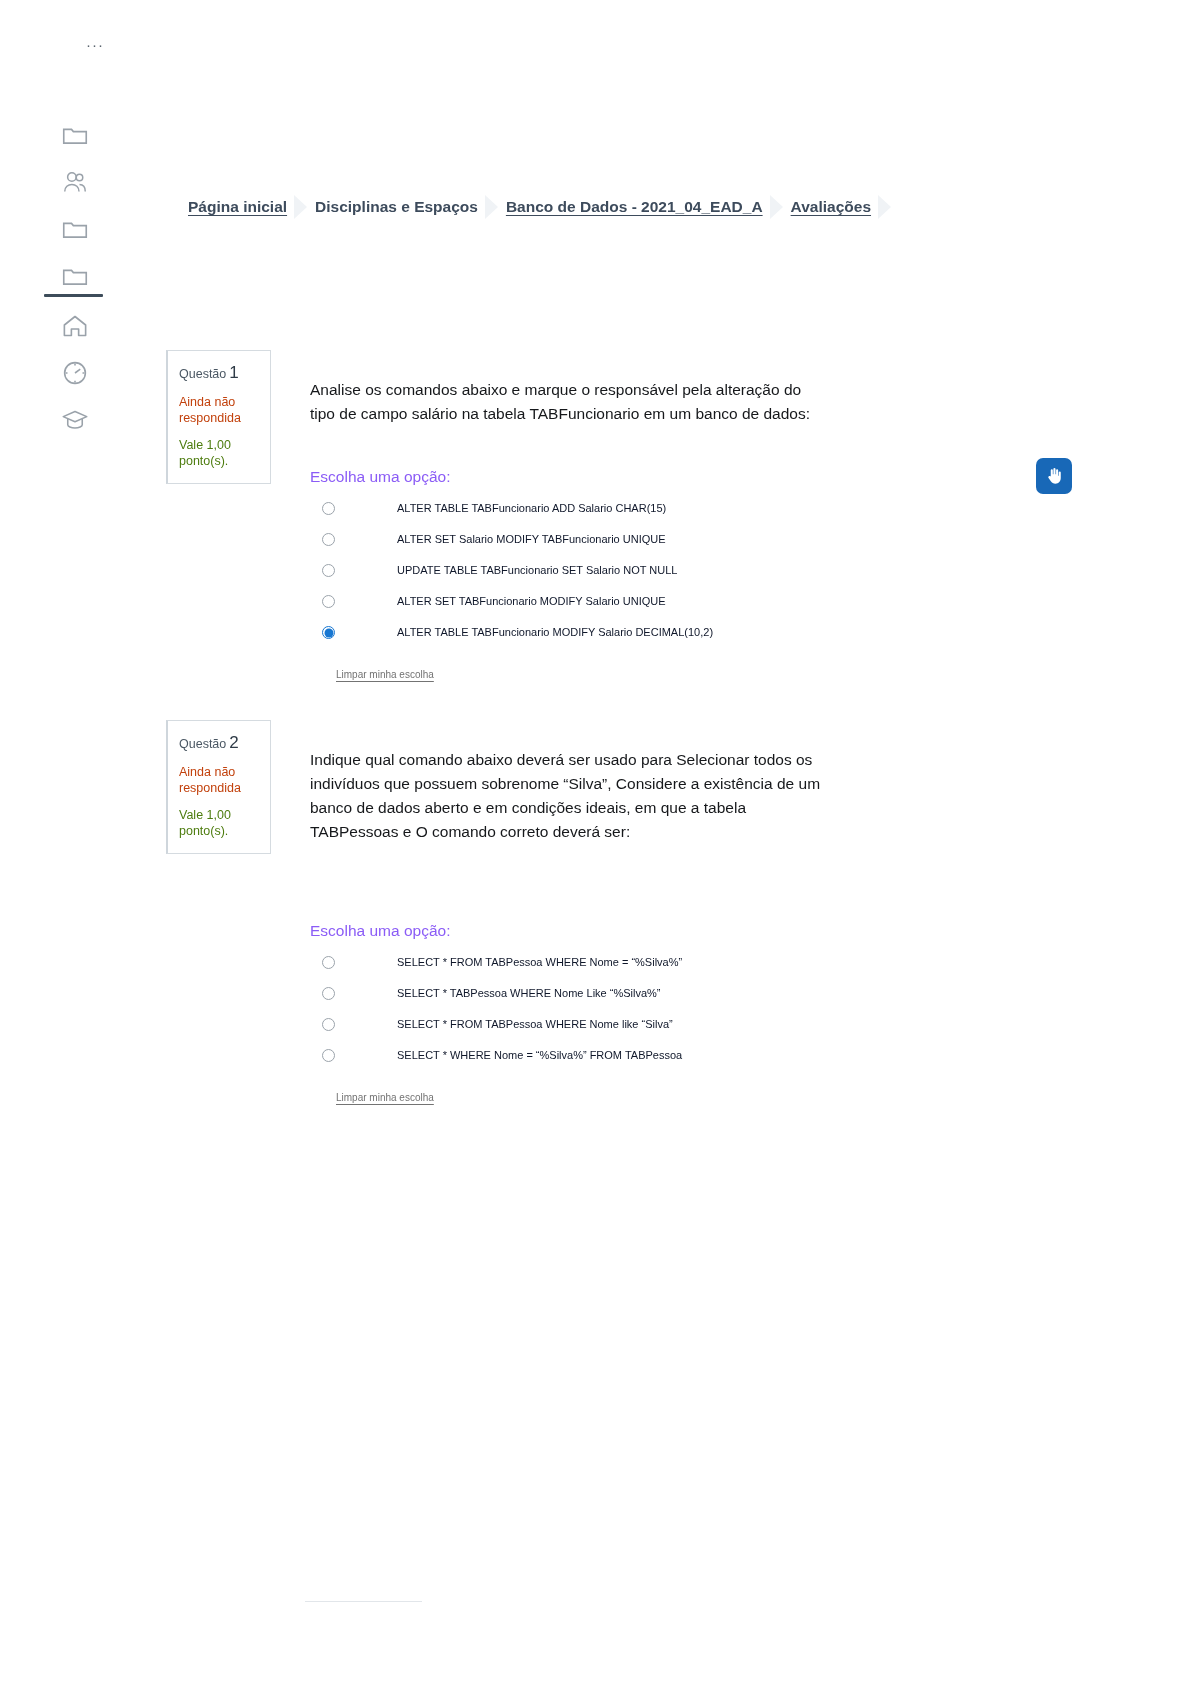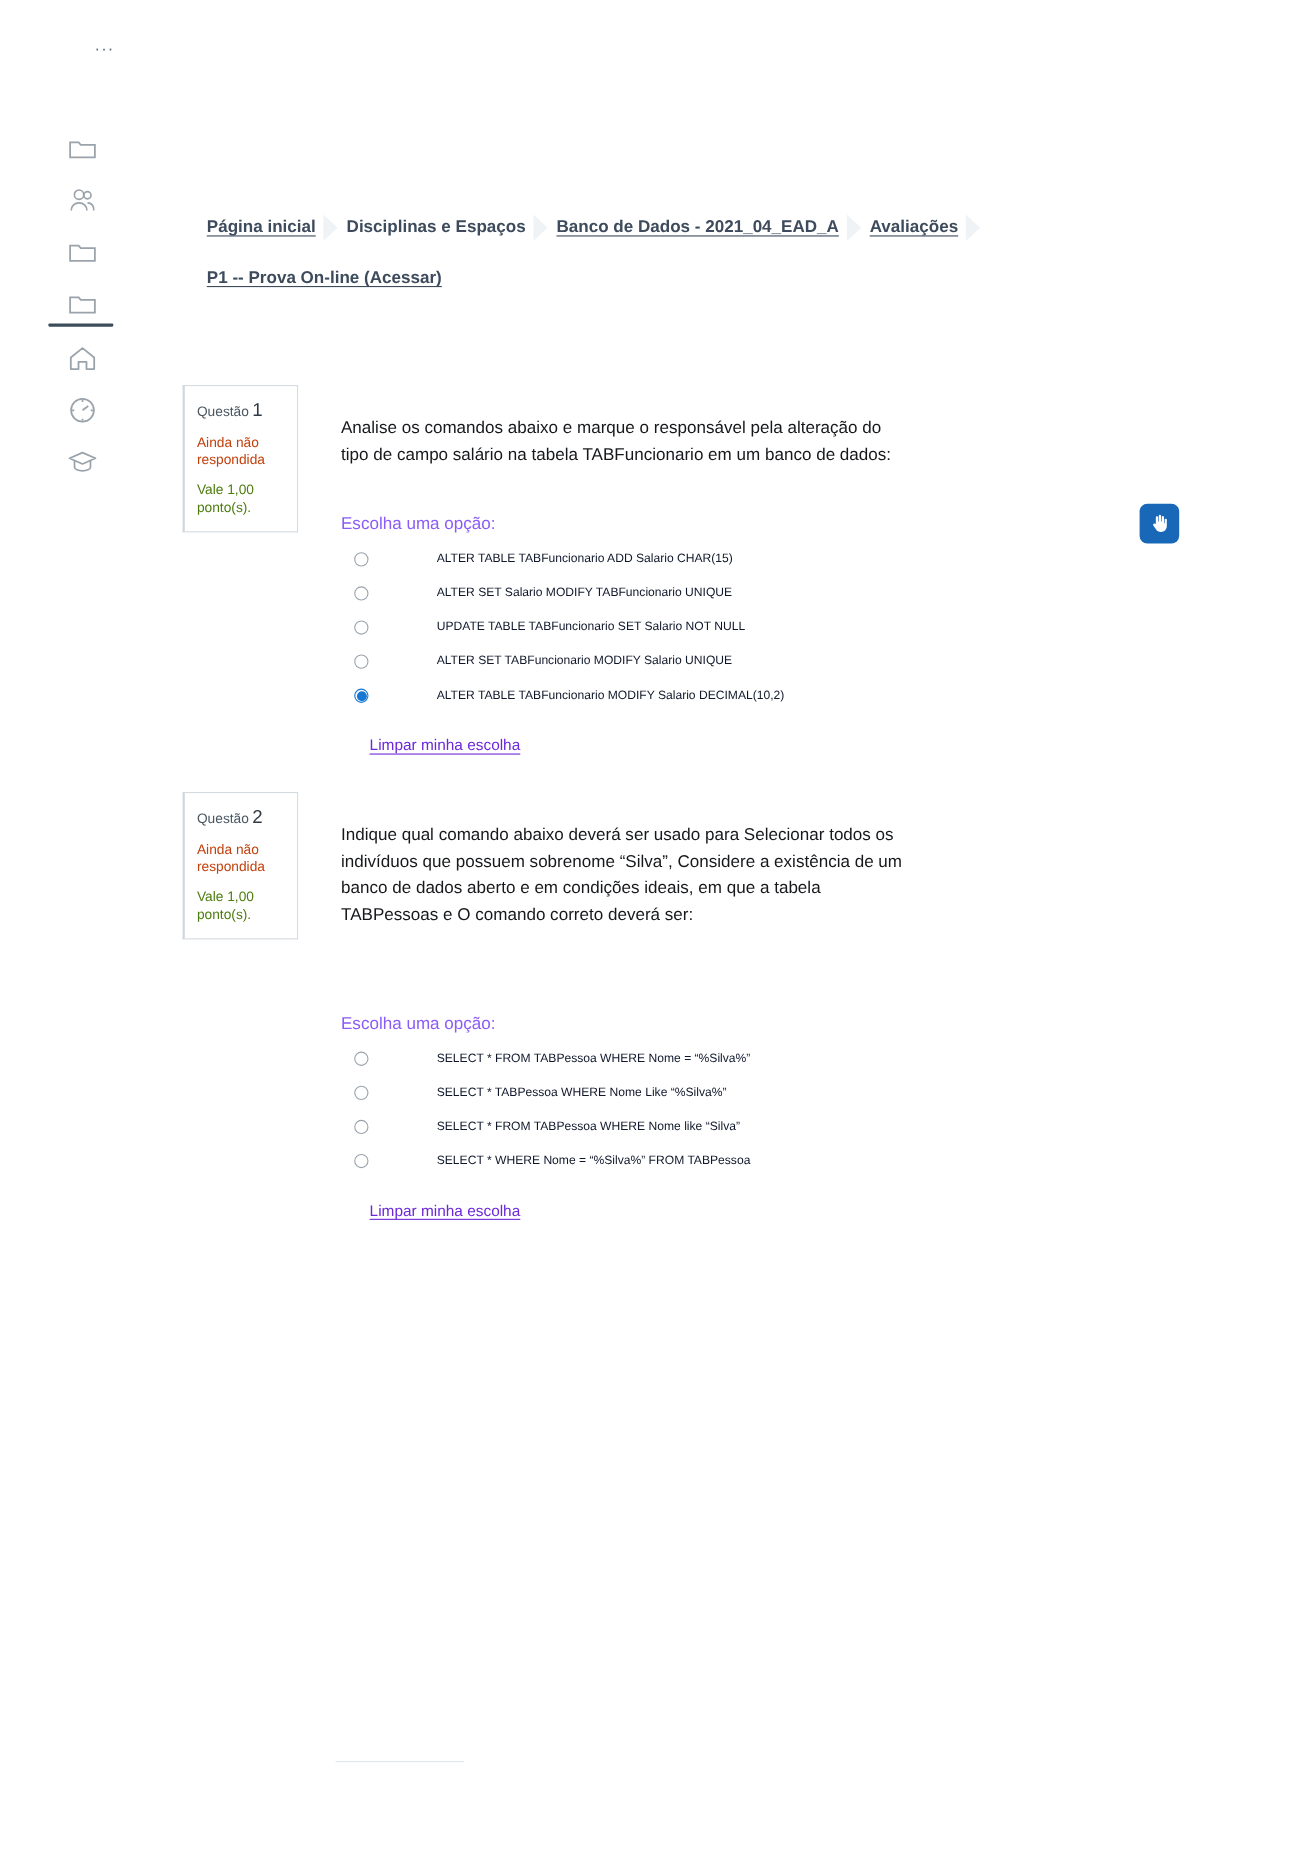--- a/index.html
+++ b/index.html
@@ -180,22 +180,22 @@
   .opt-label {
     font-size: 11px;
     line-height: 19px;
     color: #0f172a;
     white-space: nowrap;
     margin-left: 48px;
   }
   .clear-link {
     display: inline-block;
     margin: 18px 0 0 26px;
-    font-size: 14px;
-    color: #6d28d9;
+    font-size: 10px;
+    color: #737373;
     text-decoration: underline;
     text-underline-offset: 3px;
     cursor: pointer;
   }
 
   
   #a11y-btn {
     position: absolute;
     left: 1036px;
     top: 458px;
@@ -297,23 +297,20 @@
     <div class="crumb-row">
       <span class="crumb link">Página inicial</span>
       <span class="crumb-sep"></span>
       <span class="crumb">Disciplinas e Espaços</span>
       <span class="crumb-sep"></span>
       <span class="crumb link">Banco de Dados - 2021_04_EAD_A</span>
       <span class="crumb-sep"></span>
       <span class="crumb link">Avaliações</span>
       <span class="crumb-sep"></span>
     </div>
-    <div class="crumb-row second">
-      <span class="crumb link">P1 -- Prova On-line (Acessar)</span>
-    </div>
   </nav>
 
   <section class="question-block" id="q1">
     <aside class="q-info">
       <div class="q-info-title">
         <span>Questão</span><span class="qnum">1</span>
       </div>
       <div class="q-info-status">Ainda não respondida</div>
       <div class="q-info-mark">Vale 1,00 ponto(s).</div>
     </aside>

